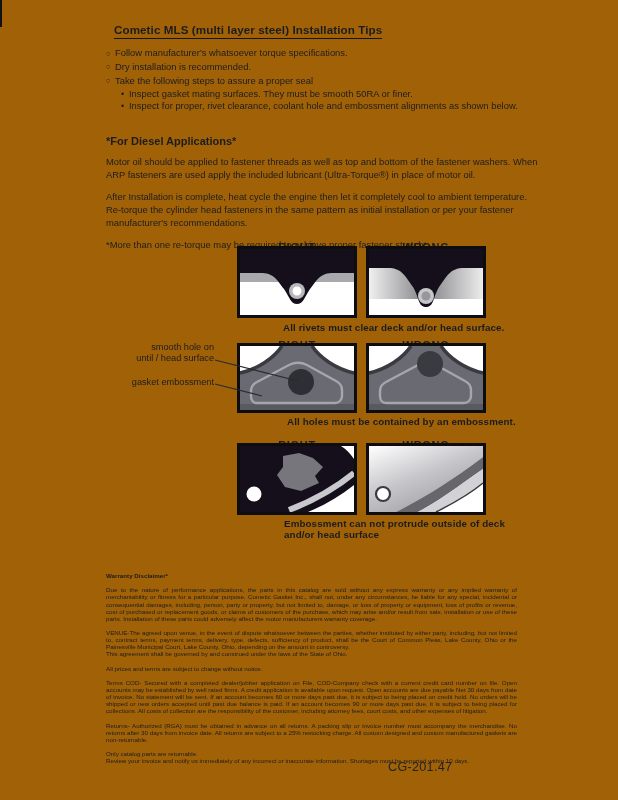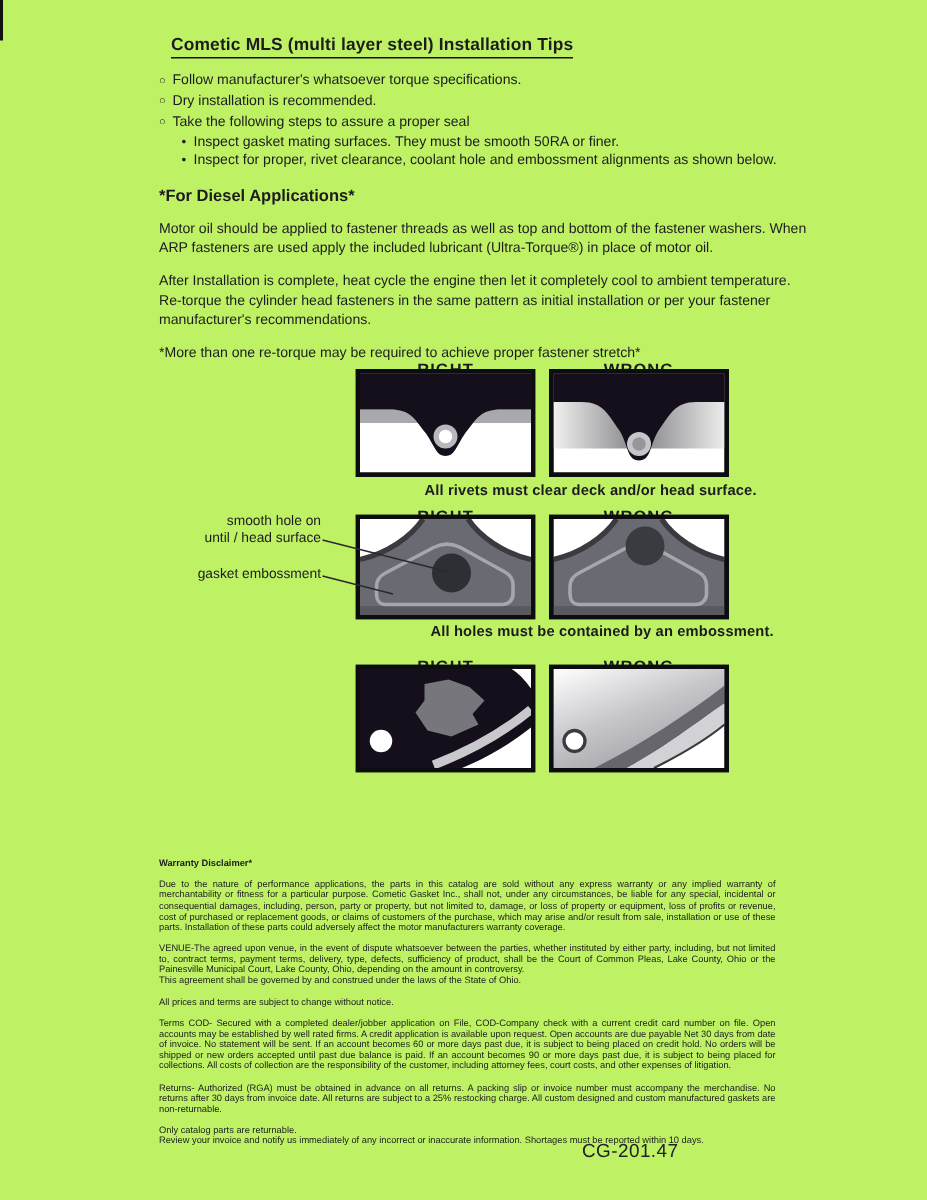--- a/index.html
+++ b/index.html
@@ -1,29 +1,29 @@
 <!DOCTYPE html>
 <html><head>
 <meta charset="utf-8">
 <style>
   html,body{margin:0;padding:0;background:#ffffff;}
-  .page{position:relative;width:618px;height:800px;background:#bef264;overflow:hidden;
+  .page{position:relative;width:618px;height:800px;background:#a16207;overflow:hidden;
         font-family:"Liberation Sans",sans-serif;color:#1c1c1f;}
   .edge-mark{position:absolute;left:0;top:0;width:2px;height:27px;background:#111;}
 
   
   .doc{position:absolute;left:106px;top:20px;width:432px;}
   .title{display:inline-block;margin:0 0 0 8px;font-size:11.6px;font-weight:bold;
          letter-spacing:.1px;border-bottom:1.6px solid #15151a;padding-bottom:2px;}
   .bullets{margin-top:7px;}
   .b{position:relative;font-size:9.4px;line-height:13.9px;padding-left:9px;}
   .b .mk{position:absolute;left:0;top:.5px;font-size:7.5px;}
   .sb{position:relative;font-size:9.4px;line-height:12.2px;padding-left:23px;}
   .sb .mk{position:absolute;left:15px;top:0;font-size:9px;}
-  .h2{margin-top:13px;font-size:11px;font-weight:bold;}
+  .h2{margin-top:23px;font-size:11px;font-weight:bold;}
   .p{margin-top:8px;font-size:9.4px;line-height:13.3px;}
 
   
   .fig-label{position:absolute;width:120px;text-align:center;font-size:11px;font-weight:bold;
              letter-spacing:.7px;color:#1b1b1e;margin-top:10px;}
   .panel{position:absolute;width:120px;line-height:0;}
   .cap{position:absolute;font-size:9.8px;font-weight:bold;letter-spacing:.1px;margin-left:48px;}
   .ann{position:absolute;font-size:9.2px;line-height:11px;text-align:right;}
   .leaders{position:absolute;left:0;top:0;width:618px;height:800px;pointer-events:none;}
 
@@ -155,20 +155,21 @@
       </defs>
       <rect x="1.5" y="1.5" width="117" height="69" fill="#ffffff" stroke="#0d0d10" stroke-width="3"></rect>
       <path d="M3,3 H117 V14 C88,36 58,55 30,69 L3,69 Z" fill="url(#g3)"></path>
       <path d="M117,14 C88,36 58,55 30,69 L52,69 C78,55 102,36 117,26 Z" fill="#66666c"></path>
       <path d="M117,26 C102,36 78,55 52,69 L70,69 C88,60 105,50 117,40 Z" fill="#d2d2d6"></path>
       <path d="M117,40 C105,50 88,60 70,69" stroke="#3a3a40" stroke-width="1.5" fill="none"></path>
       <circle cx="17" cy="51" r="7" fill="#ffffff" stroke="#3a3a40" stroke-width="2.2"></circle>
       <rect x="1.5" y="1.5" width="117" height="69" fill="none" stroke="#0d0d10" stroke-width="3"></rect>
     </svg>
   </div>
+  <div class="cap" style="left:236px;top:518px;width:236px;">Embossment can not protrude outside of deck and/or head surface</div>
 
   <div class="legal">
     <div class="lh">Warranty Disclaimer*</div>
     <div class="lp">Due to the nature of performance applications, the parts in this catalog are sold without any express warranty or any implied warranty of merchantability or fitness for a particular purpose.  Cometic Gasket Inc., shall not, under any circumstances, be liable for any special, incidental or consequential damages, including, person, party or property, but not limited to, damage, or loss of property or equipment, loss of profits or revenue, cost of purchased or replacement goods, or claims of customers of the purchase, which may arise and/or result from sale, installation or use of these parts.  Installation of these parts could adversely affect the motor manufacturers warranty coverage.</div>
     <div class="lp">VENUE-The agreed upon venue, in the event of dispute whatsoever between the parties, whether instituted by either party, including, but not limited to, contract terms, payment terms, delivery, type, defects, sufficiency of product, shall be the Court of Common Pleas, Lake County, Ohio or the Painesville Municipal Court, Lake County, Ohio, depending on the amount in controversy.</div>
     <div class="lp cont">This agreement shall be governed by and construed under the laws of the State of Ohio.</div>
     <div class="lp">All prices and terms are subject to change without notice.</div>
     <div class="lp">Terms COD- Secured with a completed dealer/jobber application on File, COD-Company check with a current credit card number on file.  Open accounts may be established by well rated firms.  A credit application is available upon request.  Open accounts are due payable Net 30 days from date of invoice.  No statement will be sent.  If an account becomes 60 or more days past due, it is subject to being placed on credit hold.  No orders will be shipped or new orders accepted until past due balance is paid.  If an account becomes 90 or more days past due, it is subject to being placed for collections.  All costs of collection are the responsibility of the customer, including attorney fees, court costs, and other expenses of litigation.</div>
     <div class="lp">Returns- Authorized (RGA) must be obtained in advance on all returns.  A packing slip or invoice number must accompany the merchandise.  No returns after 30 days from invoice date.  All returns are subject to a 25% restocking charge.  All custom designed and custom manufactured gaskets are non-returnable.</div>
     <div class="lp">Only catalog parts are returnable.</div>

